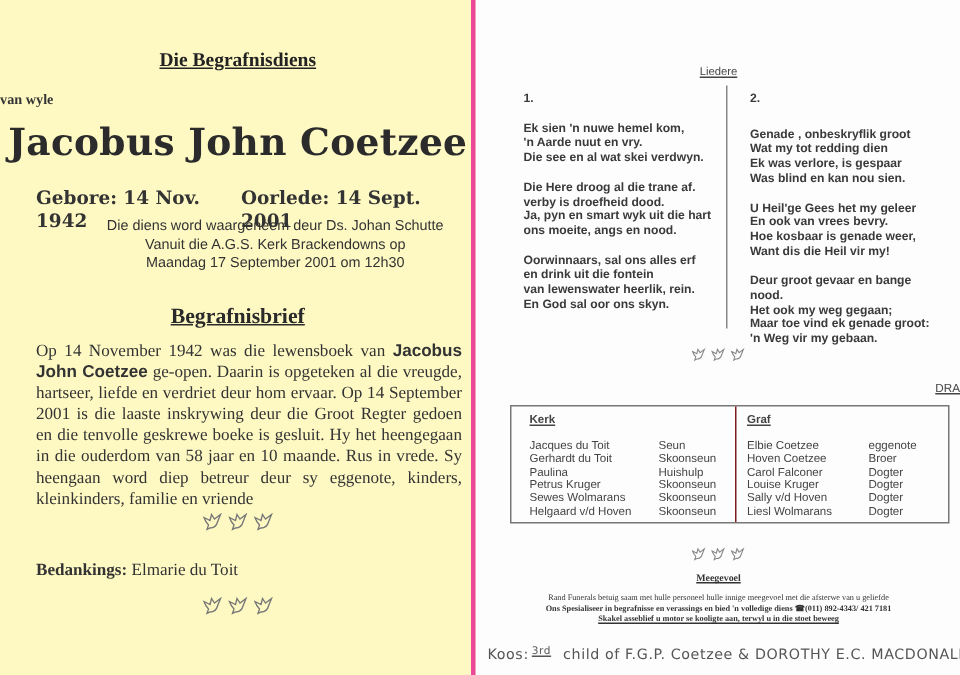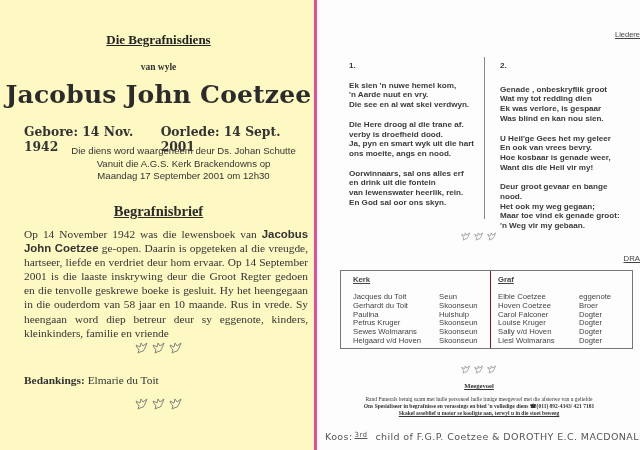--- a/index.html
+++ b/index.html
@@ -11,21 +11,21 @@
     position: absolute; left: 0; top: 0; width: 317px; height: 450px;
     background: #fef9c3;
     border-right: 3px solid #ec4899;
   }
   .lp-heading {
     position: absolute; top: 32px; left: 0; width: 317px; text-align: center;
     font-family: "Liberation Serif", serif; font-weight: bold; font-size: 13px;
     text-decoration: underline; color: #222;
   }
   .lp-vanwyle {
-    position: absolute; top: 62px; left: 0; width: 317px; text-align: center;
+    position: absolute; top: 62px; left: 0; width: 317px; 
     font-size: 9.5px; font-weight: bold; color: #333;
   }
   .lp-name {
     position: absolute; top: 80px; left: 0; width: 317px; text-align: center;
     font-family: "DejaVu Serif", serif; font-weight: bold; font-size: 25px; color: #2b2b2b;
     letter-spacing: 0.2px;
   }
   .lp-dates {
     position: absolute; top: 124px; left: 24px; width: 283px;
     font-family: "DejaVu Serif", serif; font-weight: bold; font-size: 12.3px; color: #333;
@@ -54,21 +54,21 @@
   .lp-thanks {
     position: absolute; top: 374px; left: 24px; font-size: 11.4px; color: #333;
   }
   .lp-thanks b { font-weight: bold; }
 
   
   .right-page {
     position: absolute; left: 318px; top: 0; width: 322px; height: 450px; background: #fdfdfd;
   }
   .rp-liedere {
-    position: absolute; top: 30px; left: 0; width: 322px; text-align: right;
+    position: absolute; top: 43px; left: 0; width: 322px; text-align: center;
     font-family: "Liberation Sans", sans-serif; font-size: 7.5px; text-decoration: underline; color: #444;
   }
   .rp-divider {
     position: absolute; left: 166px; top: 57px; width: 1px; height: 162px; background: #888;
   }
   .song {
     position: absolute; font-family: "Liberation Sans", sans-serif; font-weight: bold;
     font-size: 8.1px; line-height: 9.7px; color: #3a3a3a;
   }
   .song1 { left: 31px; top: 61px; width: 130px; }

